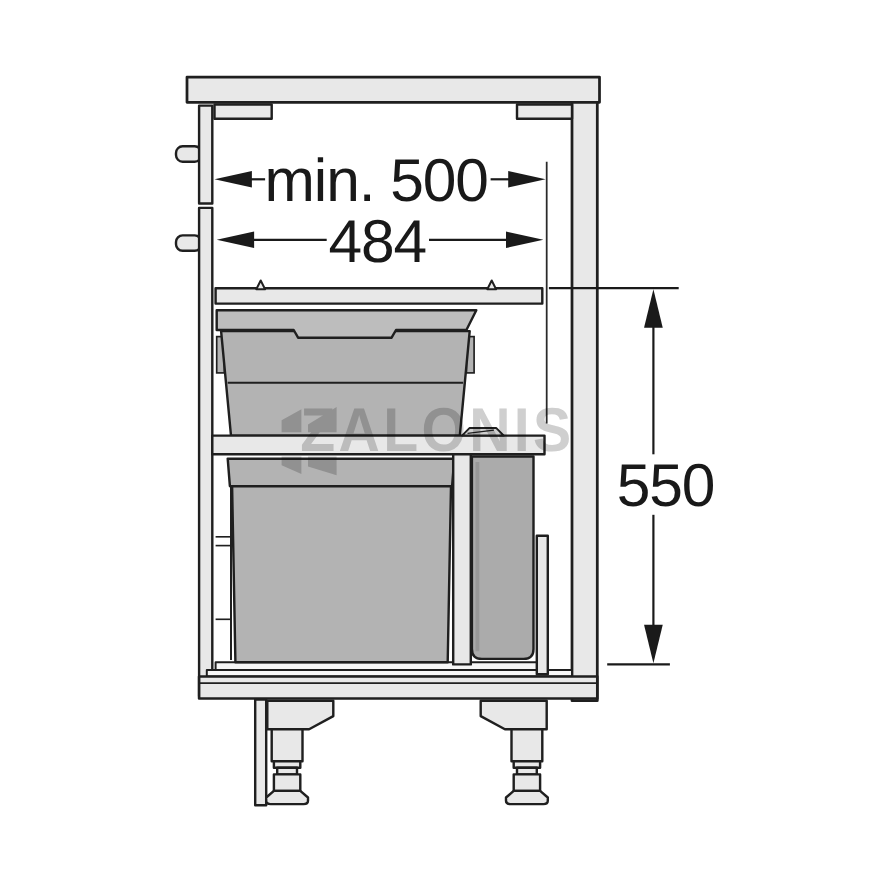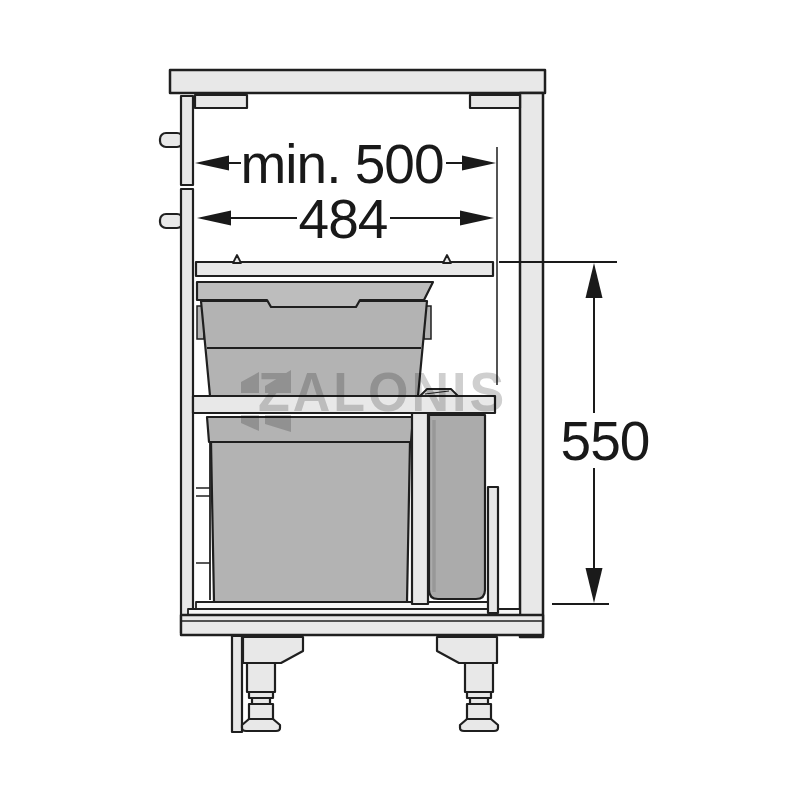--- a/index.html
+++ b/index.html
@@ -10,21 +10,21 @@
   .thin{stroke:#1f1f1f;stroke-width:1.5;}
   .panel{fill:#e8e8e8;}
   .white{fill:#f7f7f7;}
   .bin{fill:#b3b3b3;}
   .lid{fill:#bdbdbd;}
   .sbin{fill:#ababab;}
   .dimline{stroke:#1a1a1a;stroke-width:2;fill:none;}
   .dimhead{fill:#1a1a1a;stroke:none;}
   .dim-label{position:absolute;transform:translate(-50%,-50%);font-size:55px;font-weight:400;
              color:#191919;white-space:pre;letter-spacing:-1px;}
-  #watermark{position:absolute;left:238px;top:362px;display:flex;align-items:center;
+  #watermark{position:absolute;left:253px;top:362px;display:flex;align-items:center;
              mix-blend-mode:multiply;opacity:.42;pointer-events:none;}
   #wm-text{font-size:52px;font-weight:700;color:#8c8c8c;letter-spacing:3px;margin-left:20px;
            transform:scaleY(1.08);}
 </style>
 </head>
 <body>
 
 <div id="stage">
 
   <svg width="800" height="800" viewBox="0 0 800 800">

